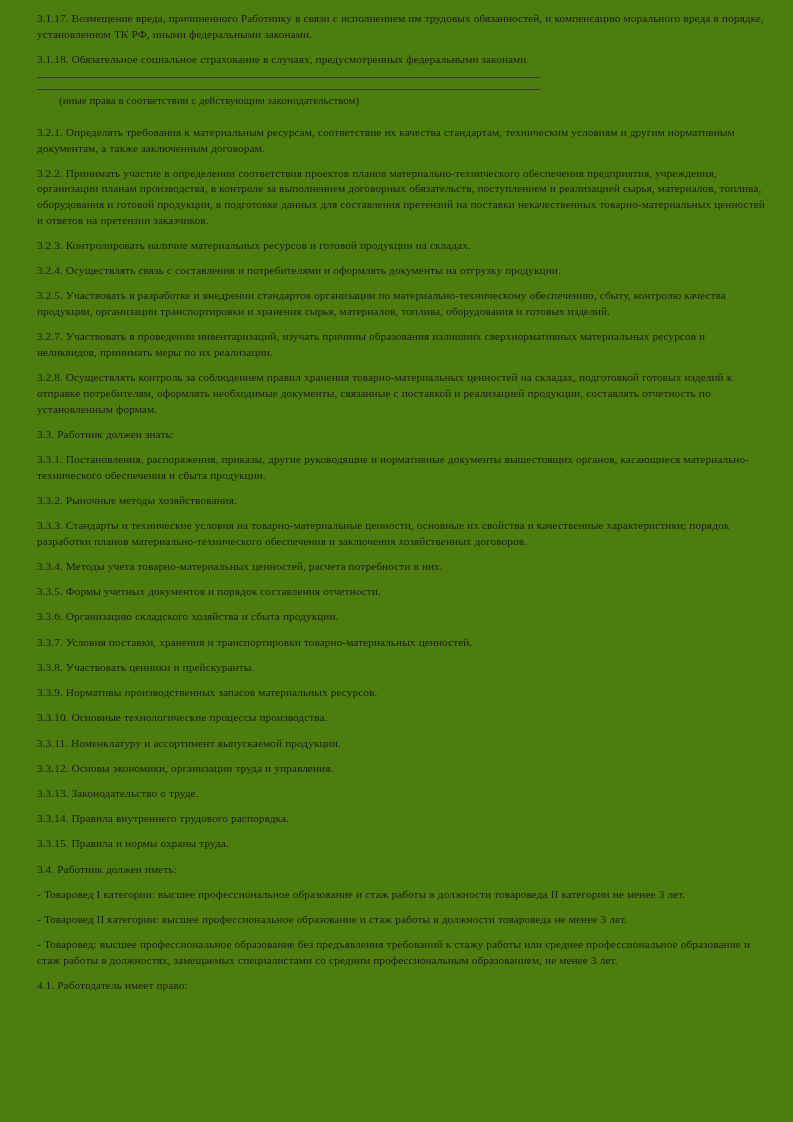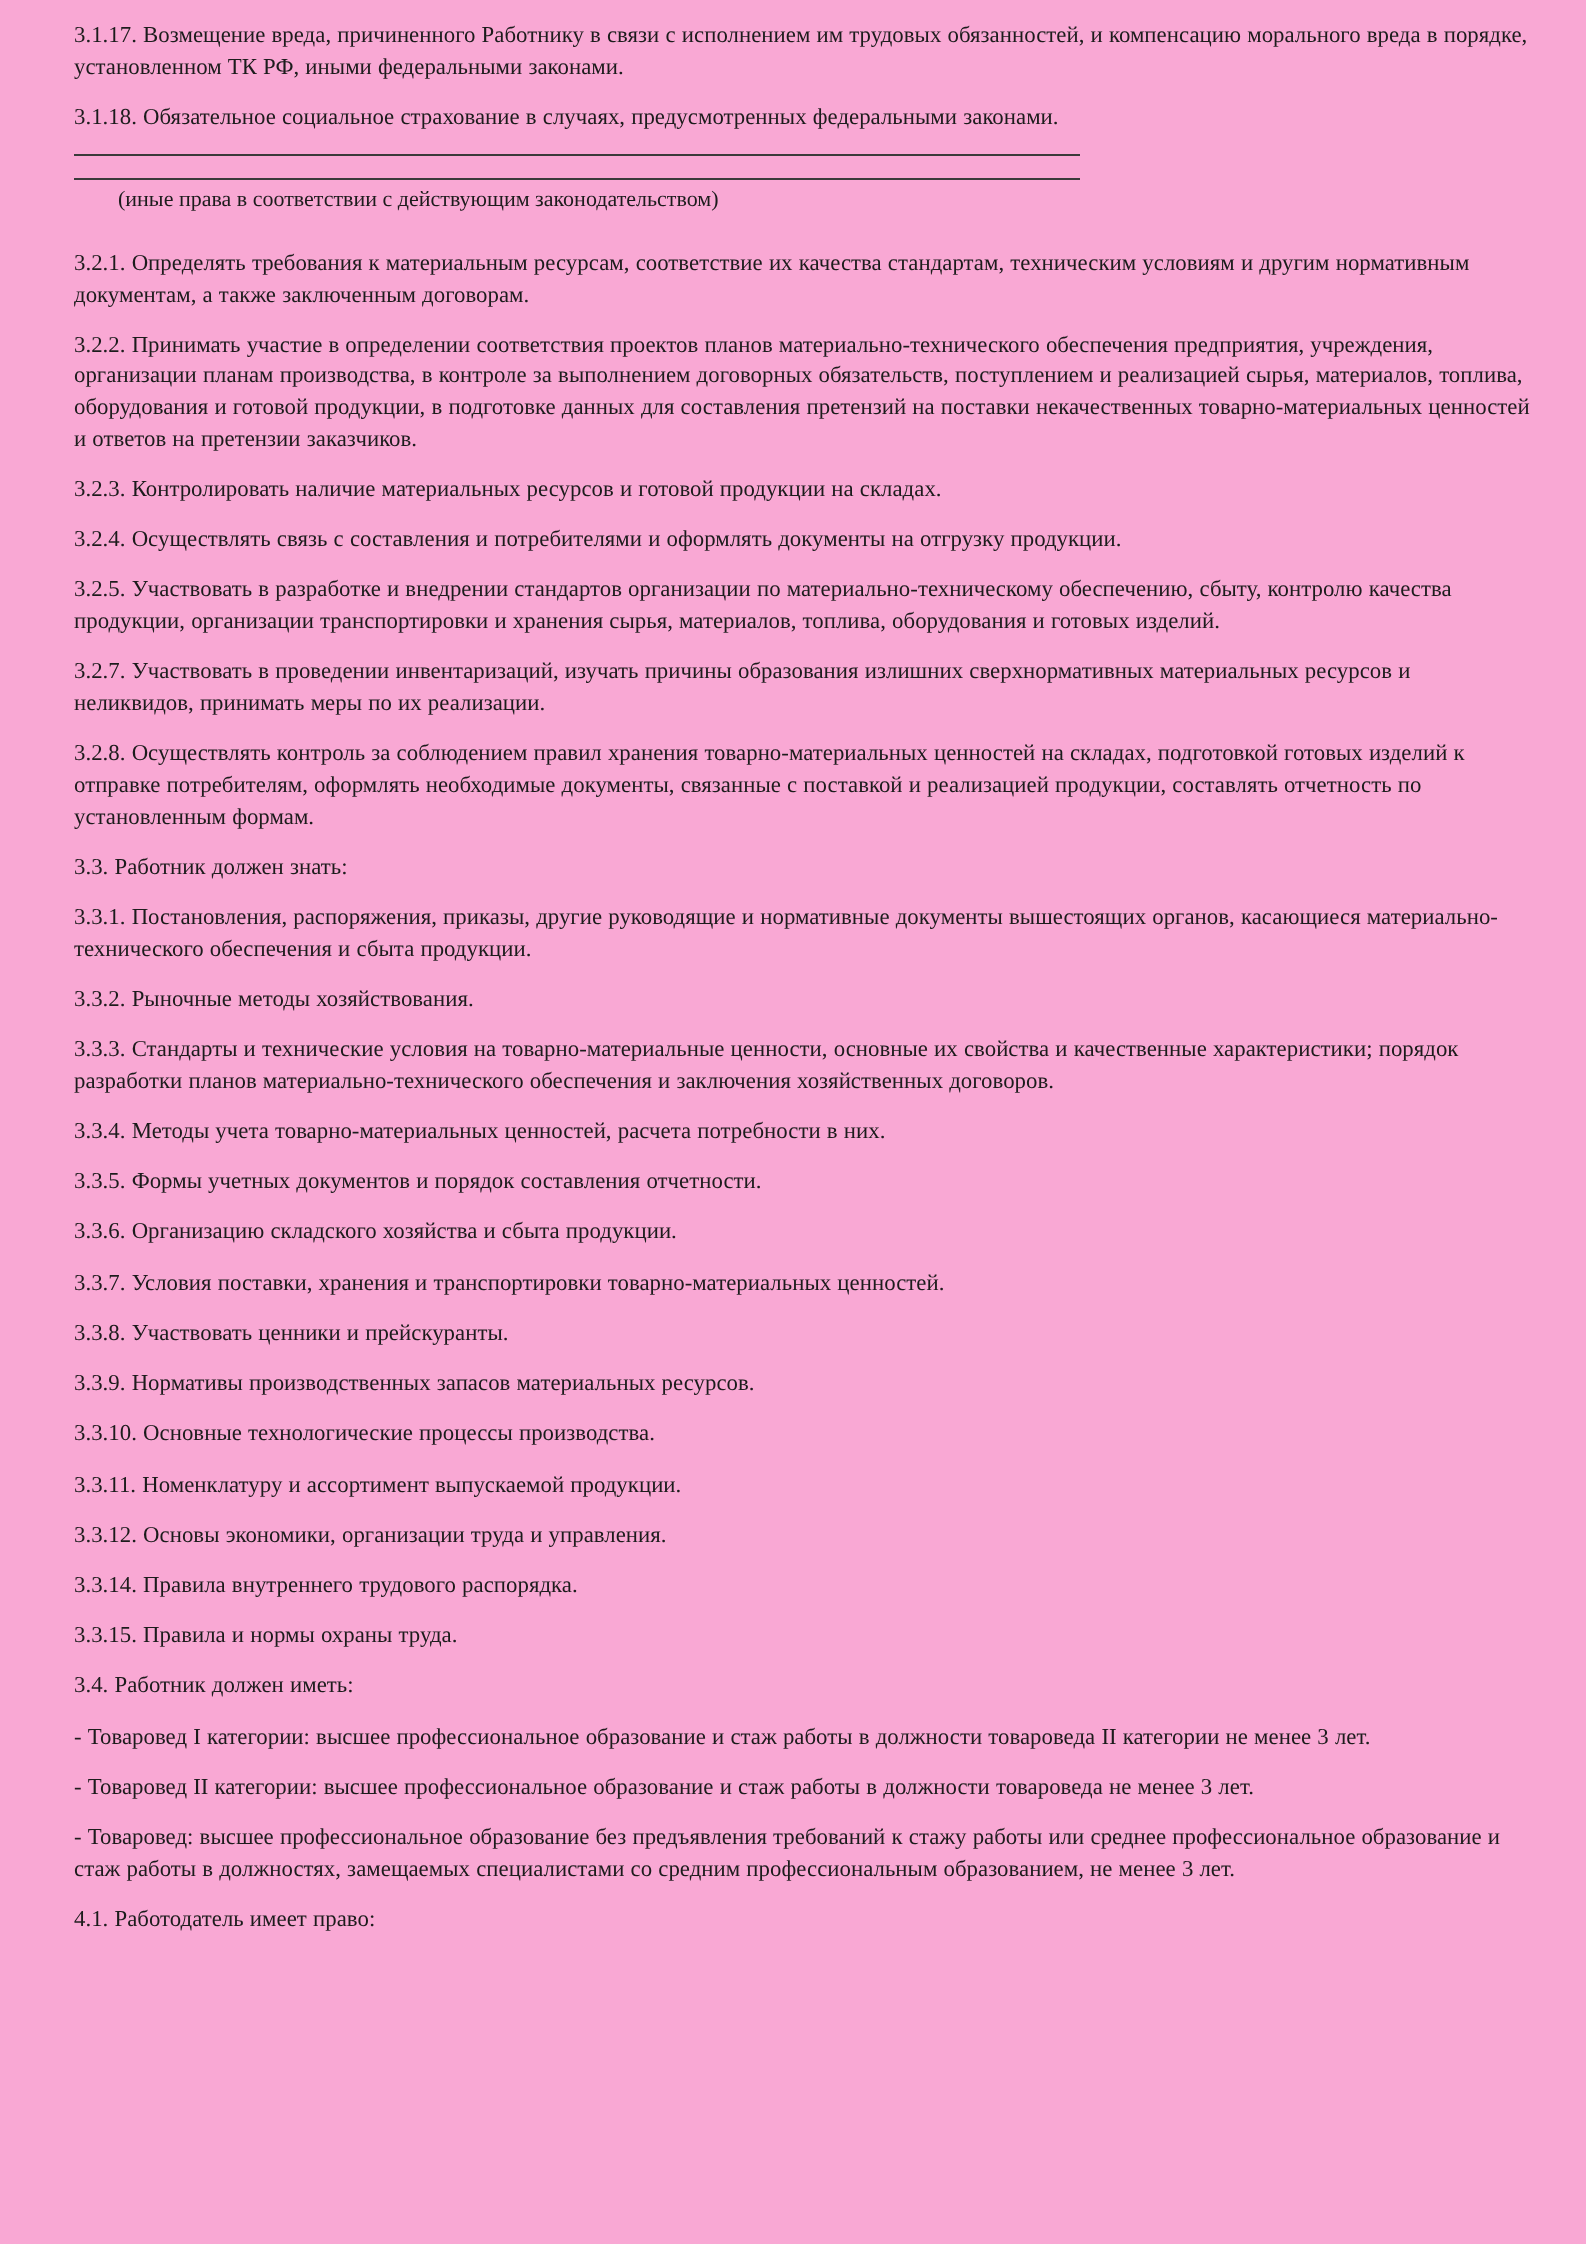--- a/index.html
+++ b/index.html
@@ -5,21 +5,21 @@
 <style>
   html, body {
     margin: 0;
     padding: 0;
     background: #ffffff;
   }
   .page {
     position: relative;
     width: 793px;
     height: 1122px;
-    background: #f9a8d4;
+    background: #4d7c0f;
     box-sizing: border-box;
     padding: 0;
     overflow: hidden;
     font-family: "Liberation Serif", "DejaVu Serif", serif;
     color: #1a1a1a;
   }
   .content {
     position: absolute;
     left: 37px;
     top: 11px;
@@ -111,20 +111,21 @@
     <p class="para">3.3.8. Участвовать ценники и прейскуранты.</p>
 
     <p class="para">3.3.9. Нормативы производственных запасов материальных ресурсов.</p>
 
     <p class="para">3.3.10. Основные технологические процессы производства.</p>
 
     <p class="para">3.3.11. Номенклатуру и ассортимент выпускаемой продукции.</p>
 
     <p class="para">3.3.12. Основы экономики, организации труда и управления.</p>
 
+    <p class="para">3.3.13. Законодательство о труде.</p>
 
     <p class="para">3.3.14. Правила внутреннего трудового распорядка.</p>
 
     <p class="para">3.3.15. Правила и нормы охраны труда.</p>
 
     <p class="para">3.4. Работник должен иметь:</p>
 
     <p class="para">- Товаровед I категории: высшее профессиональное образование и стаж работы в должности товароведа II категории не менее 3 лет.</p>
 
     <p class="para">- Товаровед II категории: высшее профессиональное образование и стаж работы в должности товароведа не менее 3 лет.</p>

